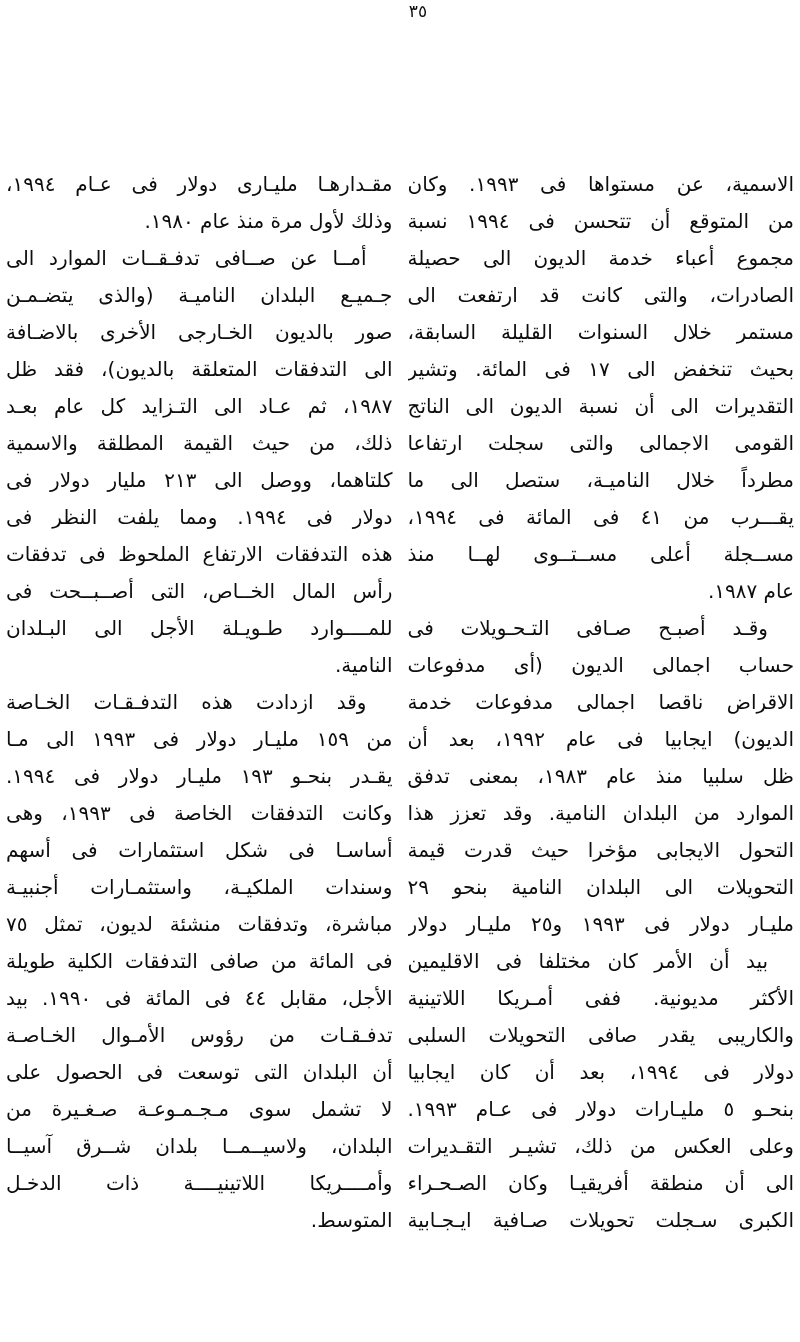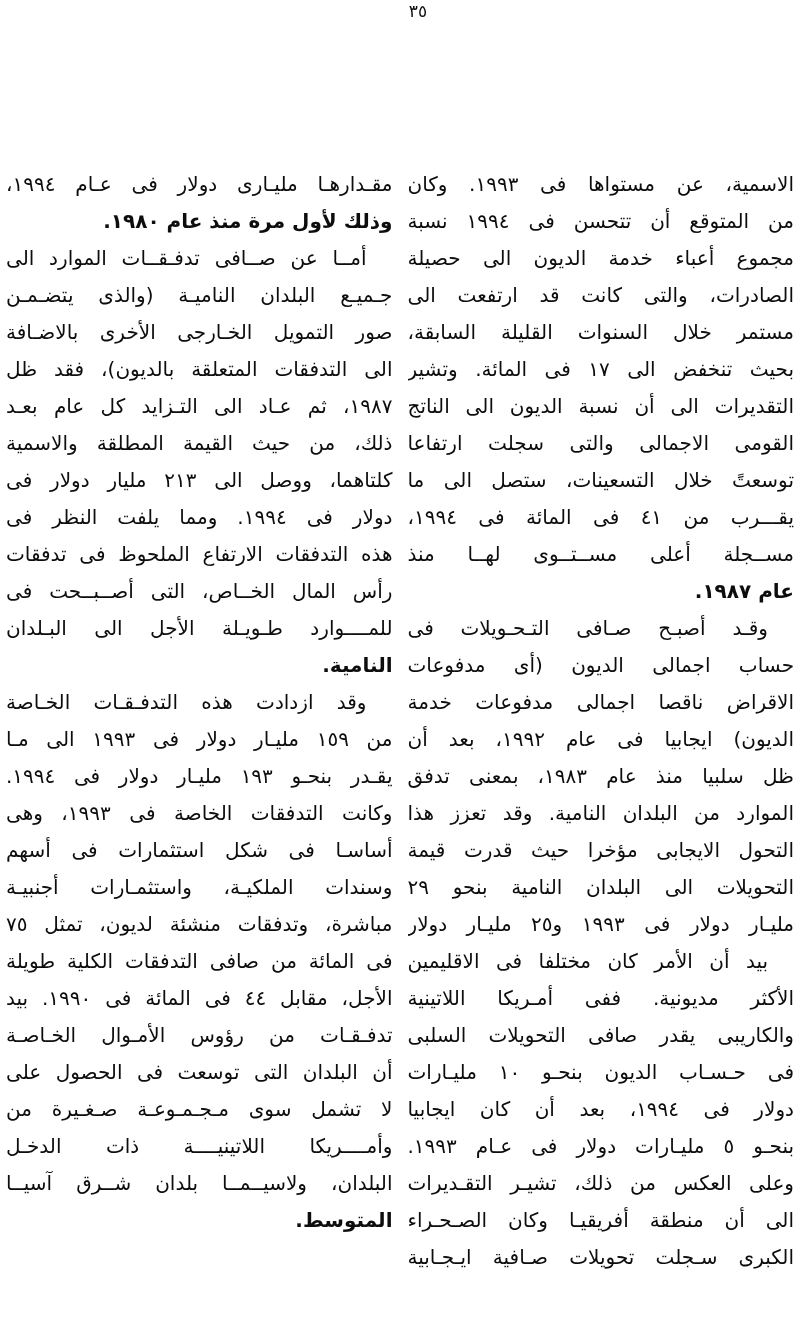--- a/index.html
+++ b/index.html
@@ -49,68 +49,66 @@
     text-justify: inter-word;
     white-space: nowrap;
     overflow: hidden;
   }
   .line.start {
     text-indent: 26px;
   }
   .line.end {
     text-align: right;
     text-align-last: right;
-    font-weight: bold;
   }
 </style>
 </head>
 <body>
 
 <div class="page">
   <div class="page-number">٣٥</div>
 
   <div class="columns">
     <div class="col" id="col-first">
         <div class="line full">الاسمية، عن مستواها فى ١٩٩٣. وكان</div>
         <div class="line full">من المتوقع أن تتحسن فى ١٩٩٤ نسبة</div>
         <div class="line full">مجموع أعباء خدمة الديون الى حصيلة</div>
         <div class="line full">الصادرات، والتى كانت قد ارتفعت الى</div>
         <div class="line full">مستمر خلال السنوات القليلة السابقة،</div>
         <div class="line full">بحيث تنخفض الى ١٧ فى المائة. وتشير</div>
         <div class="line full">التقديرات الى أن نسبة الديون الى الناتج</div>
         <div class="line full">القومى الاجمالى والتى سجلت ارتفاعا</div>
-        <div class="line full">توسعتً خلال التسعينات، ستصل الى ما</div>
+        <div class="line full">مطرداً خلال الناميـة، ستصل الى ما</div>
         <div class="line full">يقـــرب من ٤١ فى المائة فى ١٩٩٤،</div>
         <div class="line full">مســجلة أعلى مســتــوى لهــا منذ</div>
         <div class="line end">عام ١٩٨٧.</div>
         <div class="line start">وقـد أصبـح صـافى التـحـويلات فى</div>
         <div class="line full">حساب اجمالى الديون (أى مدفوعات</div>
         <div class="line full">الاقراض ناقصا اجمالى مدفوعات خدمة</div>
         <div class="line full">الديون) ايجابيا فى عام ١٩٩٢، بعد أن</div>
         <div class="line full">ظل سلبيا منذ عام ١٩٨٣، بمعنى تدفق</div>
         <div class="line full">الموارد من البلدان النامية. وقد تعزز هذا</div>
         <div class="line full">التحول الايجابى مؤخرا حيث قدرت قيمة</div>
         <div class="line full">التحويلات الى البلدان النامية بنحو ٢٩</div>
         <div class="line full">مليـار دولار فى ١٩٩٣ و٢٥ مليـار دولار</div>
         <div class="line start">بيد أن الأمر كان مختلفا فى الاقليمين</div>
         <div class="line full">الأكثر مديونية. ففى أمـريكا اللاتينية</div>
         <div class="line full">والكاريبى يقدر صافى التحويلات السلبى</div>
-        <div class="line full">فى حـسـاب الديون بنحـو ١٠ مليـارات</div>
         <div class="line full">دولار فى ١٩٩٤، بعد أن كان ايجابيا</div>
         <div class="line full">بنحـو ٥ مليـارات دولار فى عـام ١٩٩٣.</div>
         <div class="line full">وعلى العكس من ذلك، تشيـر التقـديرات</div>
         <div class="line full">الى أن منطقة أفريقيـا وكان الصـحـراء</div>
         <div class="line full">الكبرى سـجلت تحويلات صـافية ايـجـابية</div>
       </div>
     <div class="col" id="col-second">
         <div class="line full">مقـدارهـا مليـارى دولار فى عـام ١٩٩٤،</div>
         <div class="line end">وذلك لأول مرة منذ عام ١٩٨٠.</div>
         <div class="line start">أمــا عن صــافى تدفـقــات الموارد الى</div>
         <div class="line full">جـميـع البلدان الناميـة (والذى يتضـمـن</div>
-        <div class="line full">صور التمويل الخـارجى الأخرى بالاضـافة</div>
+        <div class="line full">صور بالديون الخـارجى الأخرى بالاضـافة</div>
         <div class="line full">الى التدفقات المتعلقة بالديون)، فقد ظل</div>
         <div class="line full">١٩٨٧، ثم عـاد الى التـزايد كل عام بعـد</div>
         <div class="line full">ذلك، من حيث القيمة المطلقة والاسمية</div>
         <div class="line full">كلتاهما، ووصل الى ٢١٣ مليار دولار فى</div>
         <div class="line full">دولار فى ١٩٩٤. ومما يلفت النظر فى</div>
         <div class="line full">هذه التدفقات الارتفاع الملحوظ فى تدفقات</div>
         <div class="line full">رأس المال الخــاص، التى أصــبــحت فى</div>
         <div class="line full">للمــــوارد طـويـلة الأجل الى البـلدان</div>
         <div class="line end">النامية.</div>
         <div class="line start">وقد ازدادت هذه التدفـقـات الخـاصة</div>
@@ -118,18 +116,18 @@
         <div class="line full">يقـدر بنحـو ١٩٣ مليـار دولار فى ١٩٩٤.</div>
         <div class="line full">وكانت التدفقات الخاصة فى ١٩٩٣، وهى</div>
         <div class="line full">أساسـا فى شكل استثمارات فى أسهم</div>
         <div class="line full">وسندات الملكيـة، واستثمـارات أجنبيـة</div>
         <div class="line full">مباشرة، وتدفقات منشئة لديون، تمثل ٧٥</div>
         <div class="line full">فى المائة من صافى التدفقات الكلية طويلة</div>
         <div class="line full">الأجل، مقابل ٤٤ فى المائة فى ١٩٩٠. بيد</div>
         <div class="line full">تدفـقـات من رؤوس الأمـوال الخـاصـة</div>
         <div class="line full">أن البلدان التى توسعت فى الحصول على</div>
         <div class="line full">لا تشمل سوى مـجـمـوعـة صـغـيرة من</div>
+        <div class="line full">البلدان، ولاسيــمــا بلدان شــرق آسيــا</div>
         <div class="line full">وأمــــريكا اللاتينيــــة ذات الدخـل</div>
-        <div class="line full">البلدان، ولاسيــمــا بلدان شــرق آسيــا</div>
         <div class="line end">المتوسط.</div>
       </div>
   </div>
 </div>
 
 </body></html>

